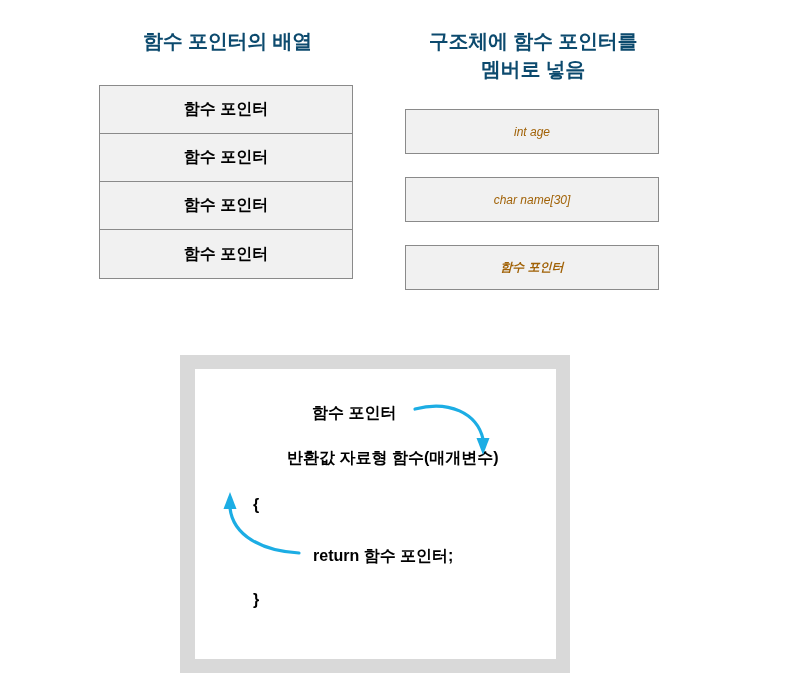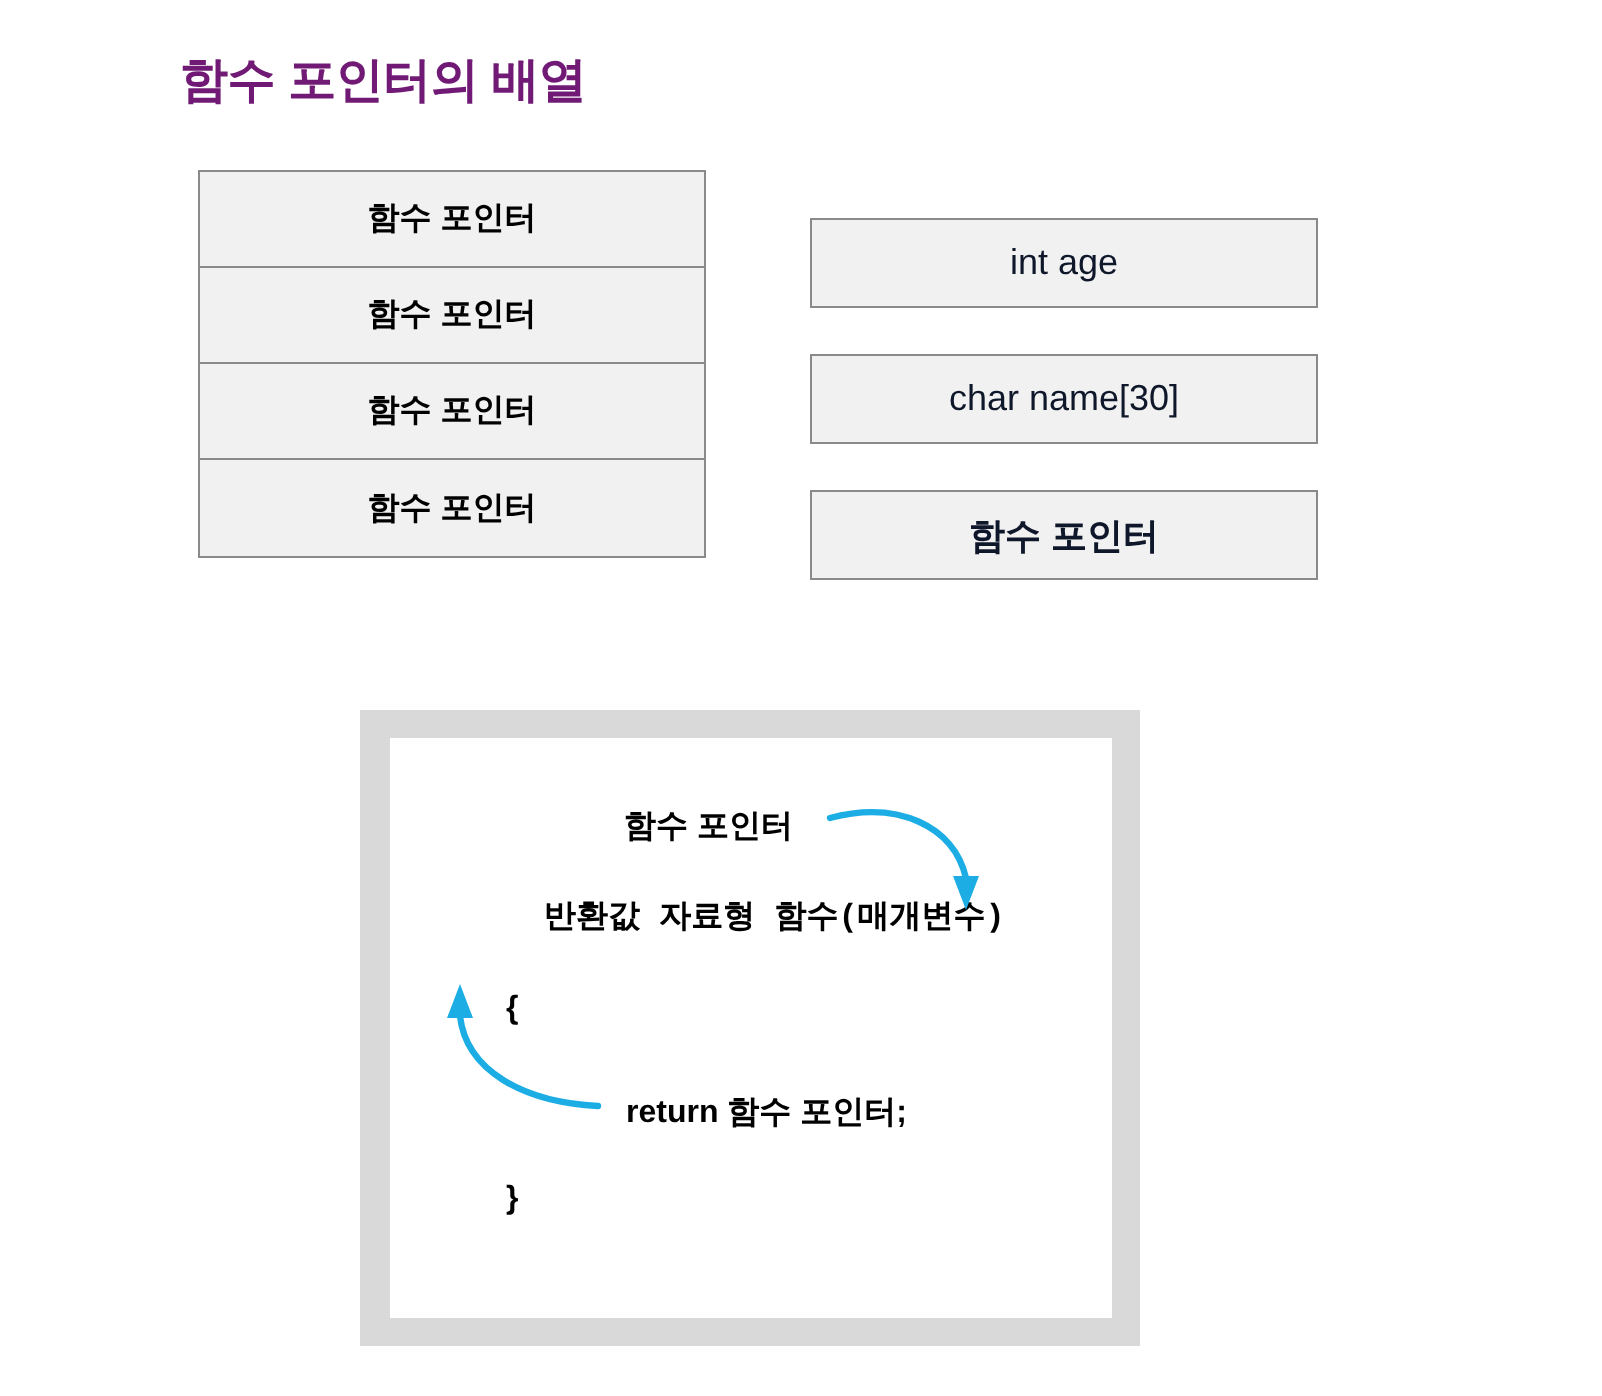--- a/index.html
+++ b/index.html
@@ -18,24 +18,24 @@
 
   .stage {
     position: absolute;
     inset: 0;
   }
 
   
   .heading {
     position: absolute;
     font-weight: bold;
-    font-size: 24px;
+    font-size: 20px;
     line-height: 28px;
-    text-align: left;
-    color: #701a75;
+    text-align: center;
+    color: #0c4a6e;
     letter-spacing: -0.2px;
   }
   #heading-array {
     left: 90px;
     top: 27px;
     width: 275px;
   }
   #heading-struct {
     left: 388px;
     top: 27px;
@@ -77,22 +77,23 @@
   }
   .struct-box {
     height: 45px;
     margin-bottom: 23px;
     box-sizing: border-box;
     border: 1px solid #8a8a8a;
     background: #f1f1f1;
     display: flex;
     align-items: center;
     justify-content: center;
-    font-size: 18px;
-    color: #0f172a;
+    font-size: 12px;
+    color: #a16207;
+    font-style: italic;
   }
   .struct-box:last-child {
     margin-bottom: 0;
   }
   .struct-box.latin {
     font-weight: normal;
   }
   .struct-box.korean {
     font-weight: bold;
   }
@@ -115,21 +116,21 @@
     position: relative;
   }
   .code-line {
     position: absolute;
     font-size: 16px;
     font-weight: bold;
     color: #000;
     white-space: nowrap;
   }
   #code-label-fp      { left: 117px; top: 34px; }
-  #code-signature     { left:  77px; top: 79px; font-family: Liberation Mono, monospace; }
+  #code-signature     { left:  92px; top: 79px; }
   #code-brace-open    { left:  58px; top: 127px; }
   #code-return        { left: 118px; top: 177px; }
   #code-brace-close   { left:  58px; top: 222px; }
 
   #arrow-layer {
     position: absolute;
     inset: 0;
     pointer-events: none;
   }
 </style>
@@ -140,20 +141,24 @@
 
   <div class="heading" id="heading-array">함수 포인터의 배열</div>
 
   <div id="array-table">
     <div class="array-cell">함수 포인터</div>
     <div class="array-cell">함수 포인터</div>
     <div class="array-cell">함수 포인터</div>
     <div class="array-cell">함수 포인터</div>
   </div>
 
+  <div class="heading" id="heading-struct">
+    <div>구조체에 함수 포인터를</div>
+    <div>멤버로 넣음</div>
+  </div>
 
   <div id="struct-group">
     <div class="struct-box latin">int age</div>
     <div class="struct-box latin">char name[30]</div>
     <div class="struct-box korean">함수 포인터</div>
   </div>
 
   <div id="code-panel">
     <div id="code-panel-inner">
 

